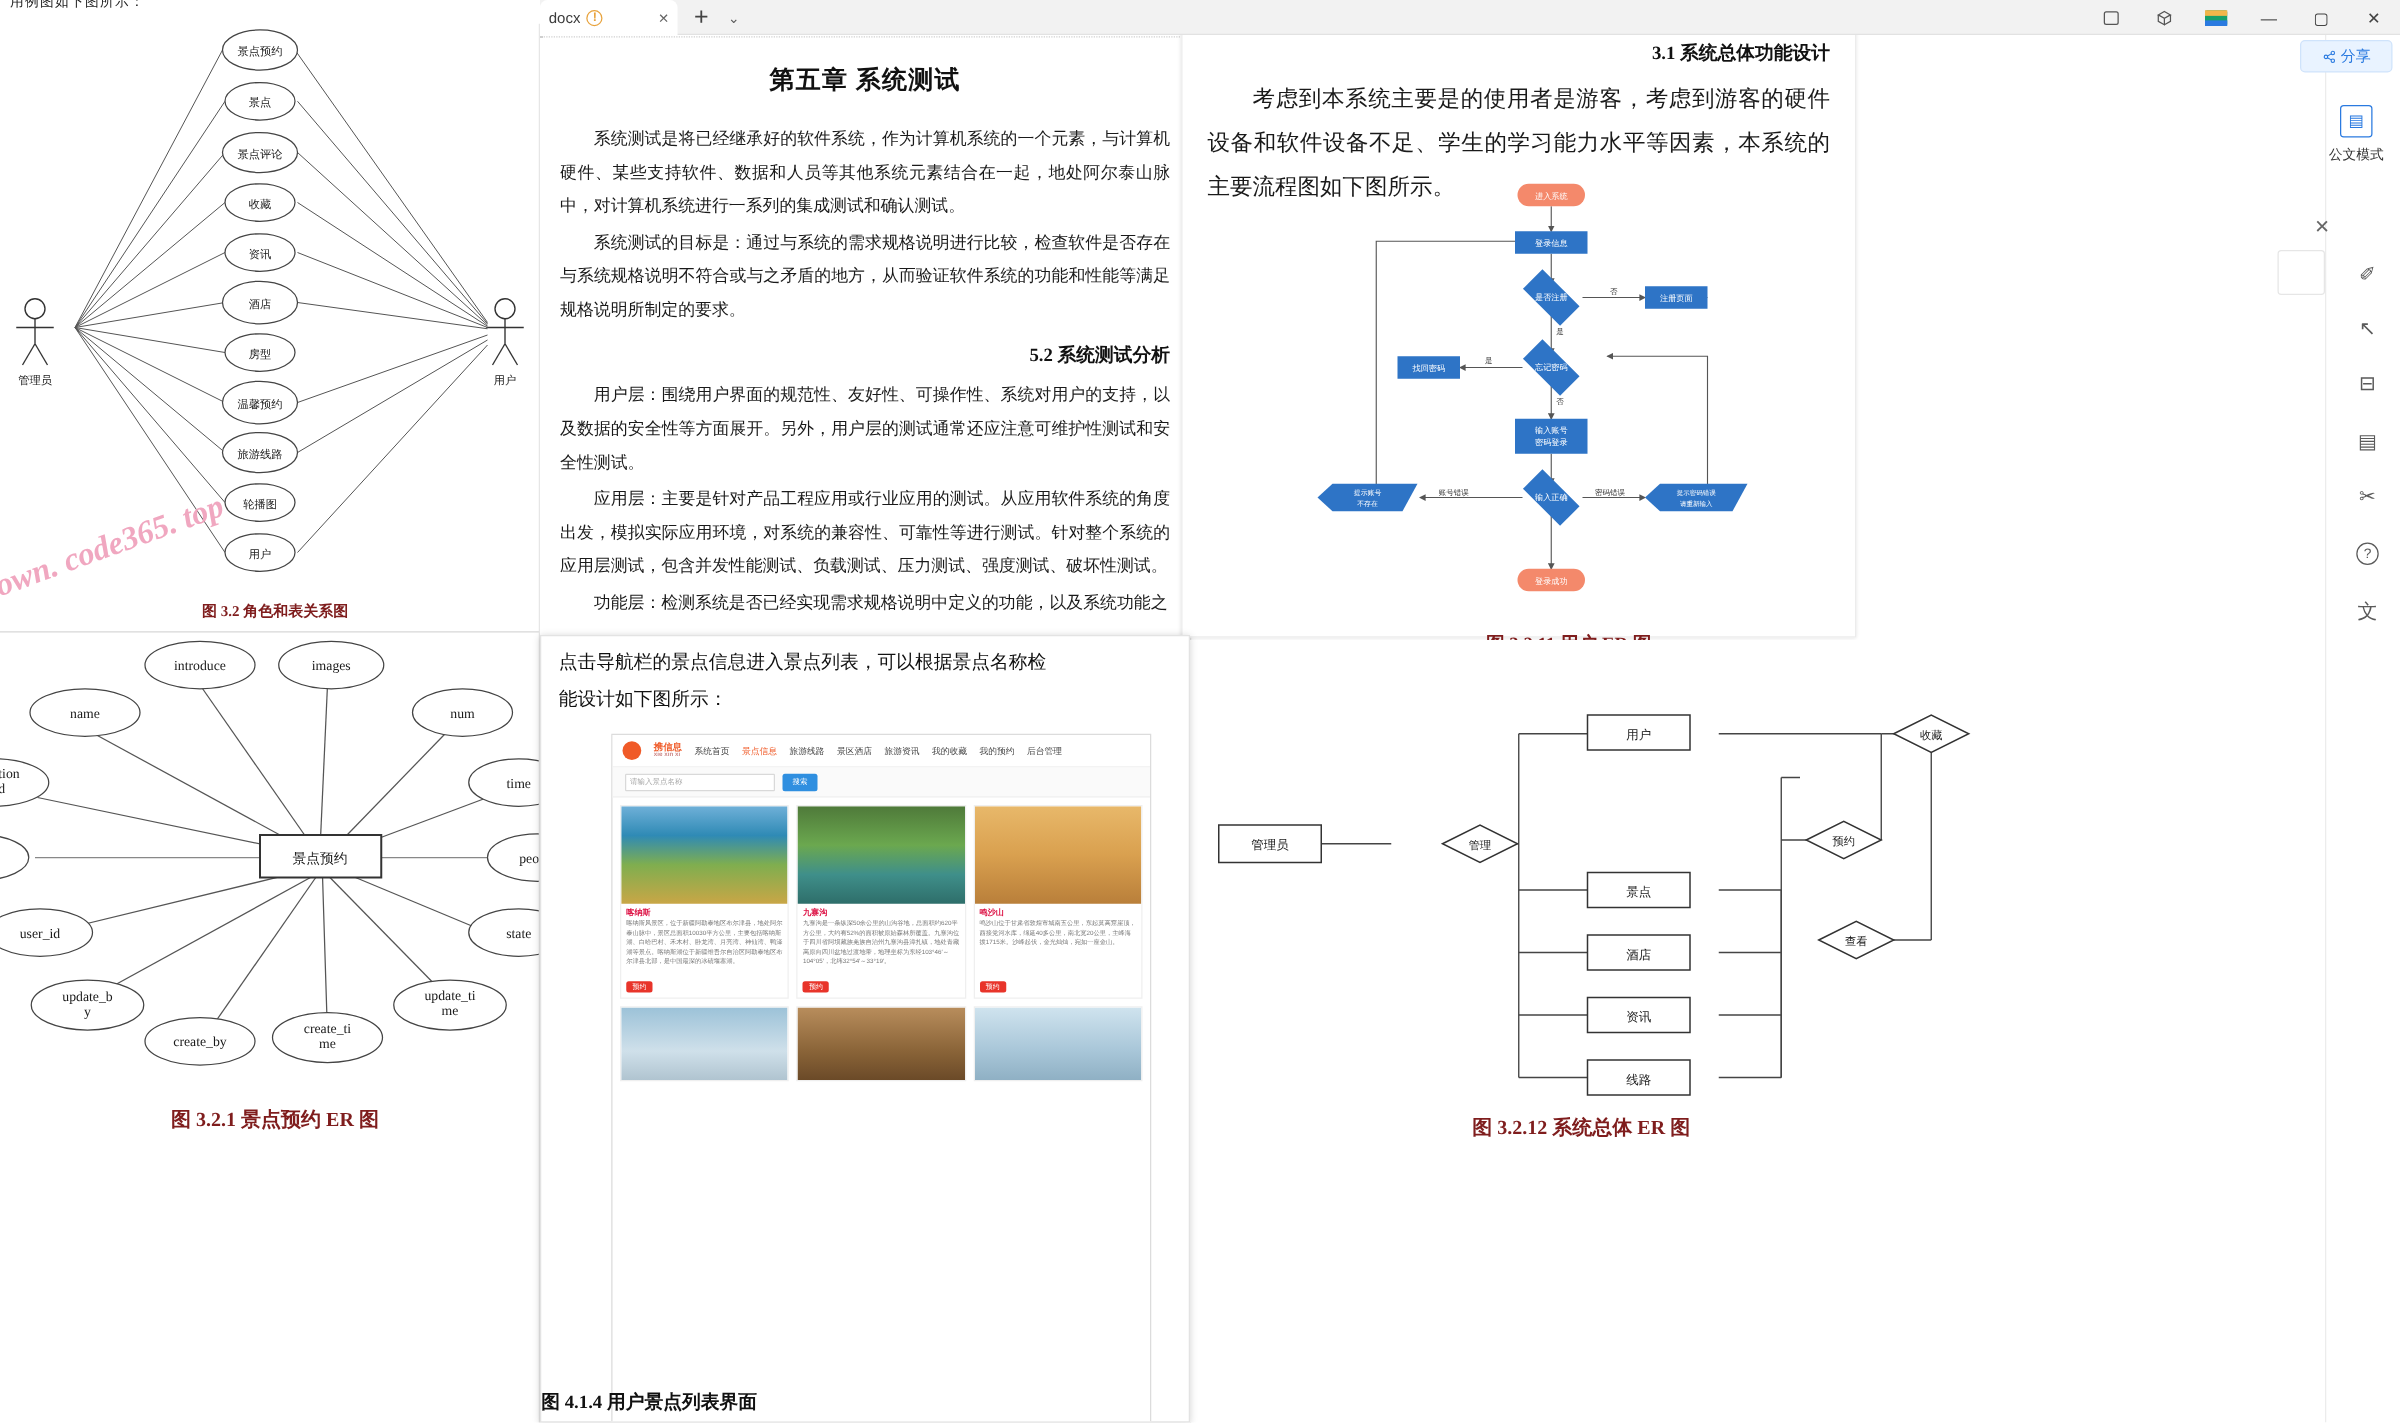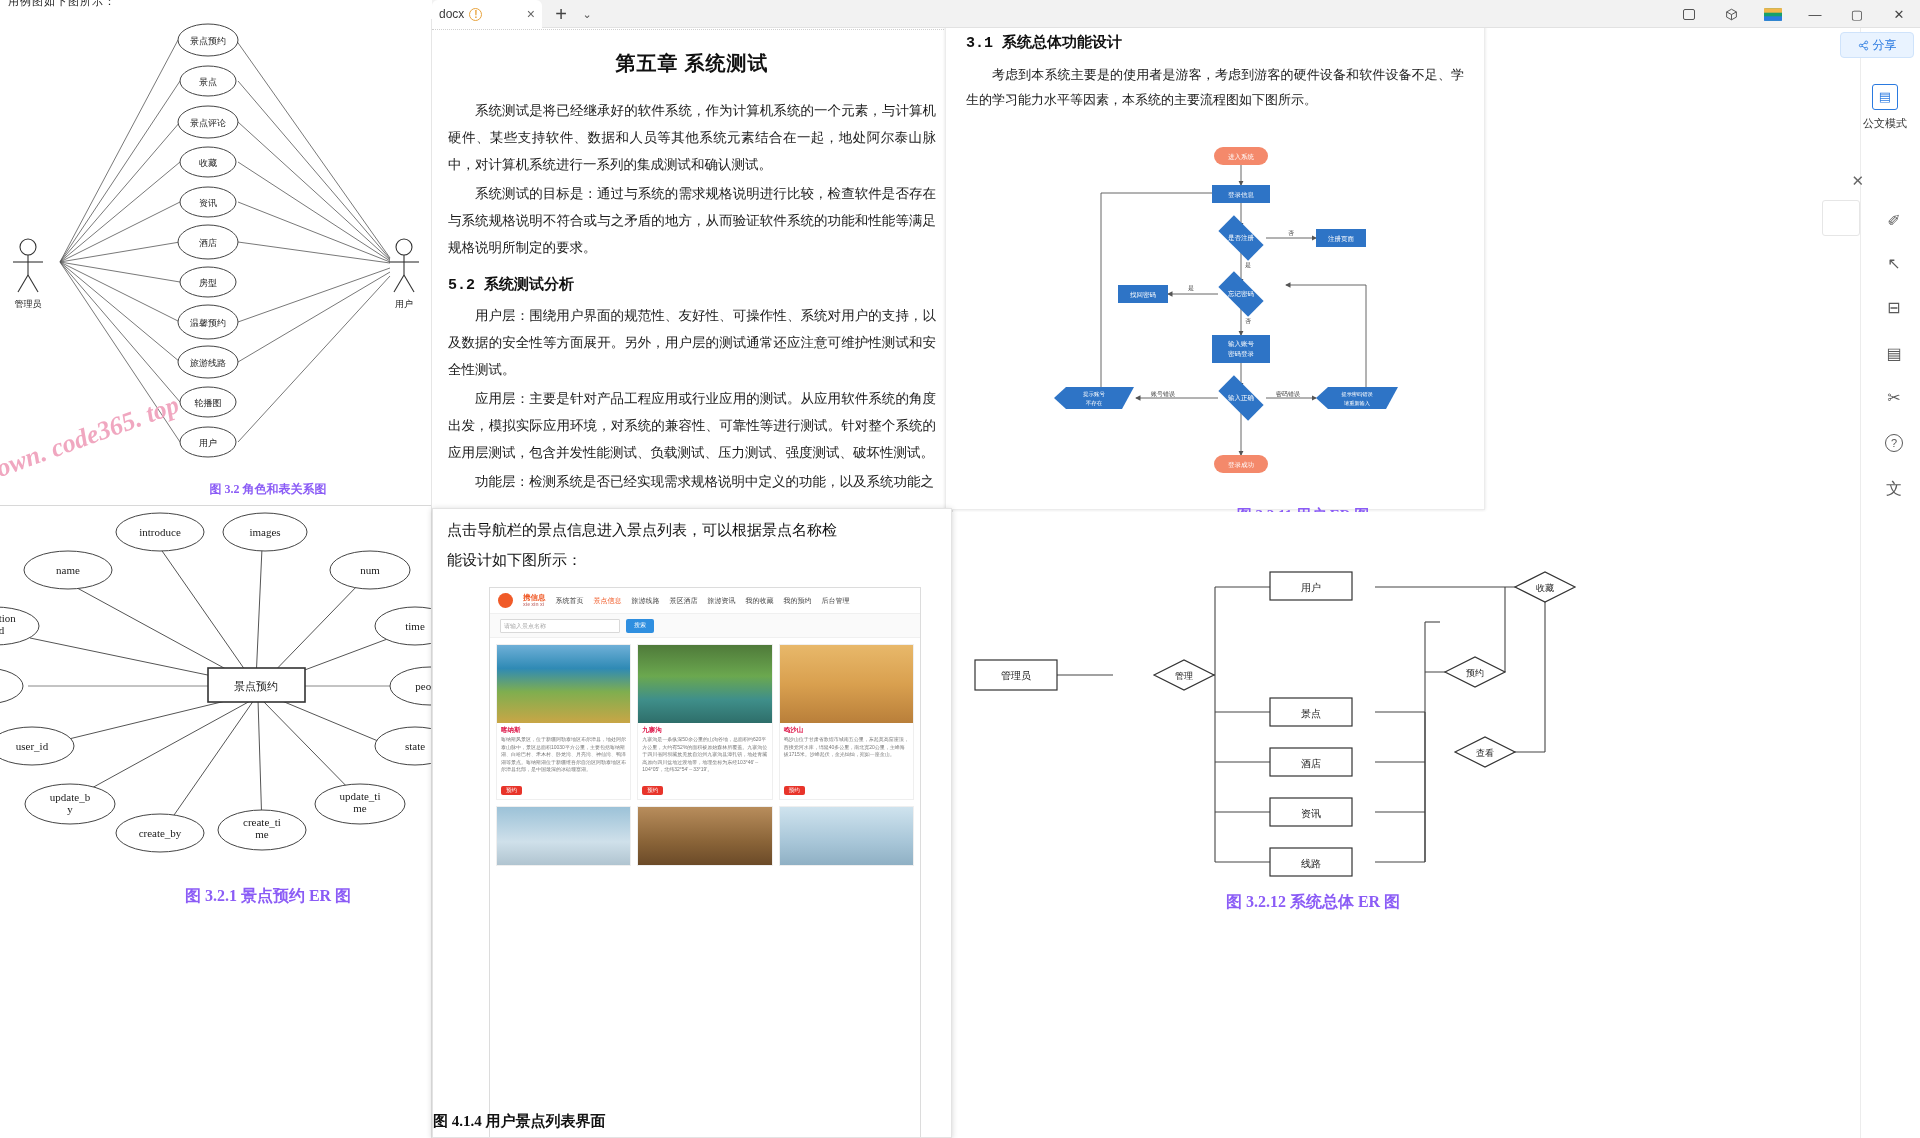--- a/index.html
+++ b/index.html
@@ -18,21 +18,21 @@
     background:#fff; overflow:hidden;padding-left:40px;
   }
   .cut-text {
     position:absolute; left:8px; top:-6px; width:300px; height:18px;
     color:#222; font-size:11px; letter-spacing:1px; overflow:hidden;
     font-family:"Liberation Serif", serif;
   }
   .usecase-wrap { position:absolute; left:0; top:10px; width:545px; height:478px; }
   .figcap {
     position:absolute; text-align:center; font-weight:bold;
-    font-family:"Liberation Serif", serif; color:#8b5cf6;margin-left:48px;
+    font-family:"Liberation Serif", serif; color:#7f1d1d;
   }
   .sep-line { position:absolute; left:0; width:545px; height:1px; background:#d8d8d8; }
 
   .er1-wrap { position:absolute; left:-40px; top:508px; width:585px; height:400px; }
 
   
   .wm {
     position:absolute; color:#f0a3bd; font-style:italic; font-weight:bold;
     font-family:"Liberation Serif", serif; white-space:nowrap;
     transform-origin: left top; pointer-events:none; opacity:.95;
@@ -85,37 +85,38 @@
     border-bottom:1px dotted #cfcfcf;
   }
   .doc-body { position:absolute; left:0; top:12px; width:520px; padding:0 16px; }
   .ch-title {
     text-align:center; font-size:20px; font-weight:bold; color:#111;
     font-family:"Liberation Serif", serif; margin:18px 0 20px;
     letter-spacing:1px;
   }
   .h2 {
     font-size:15px; font-weight:bold; color:#111; margin:14px 0 8px;
-    font-family:Liberation Mono, monospace;
+    font-family:Liberation Serif, serif;
+    text-align:right;
   }
   .para {
     font-size:13.5px; line-height:2.0; color:#1a1a1a; text-indent:2em;
     font-family:"Liberation Serif", serif; text-align:justify;
     margin:0 0 2px;
   }
 
   
   .doc-right {
     position:absolute; left:945px; top:12px; width:540px; height:498px;
     background:#ffffff; box-shadow:0 0 3px rgba(0,0,0,.12);
     overflow:hidden; border:1px solid #ececec;
   }
   .doc-right .inner { padding:14px 20px 0; }
   .doc-right .h2 { margin:6px 0 10px; font-size:15px; }
-  .doc-right .para { font-size:13px; line-height:1.95; }
+  .doc-right .para { font-size:18px; line-height:1.95; }
 
   
   .flow { position:absolute; left:0; top:122px; width:540px; height:378px; }
 
   
   .rpanel {
     position:absolute; right:0; top:28px; width:60px; height:1110px;
     background:#ffffff; border-left:1px solid #ececec;
   }
   .share-btn {

